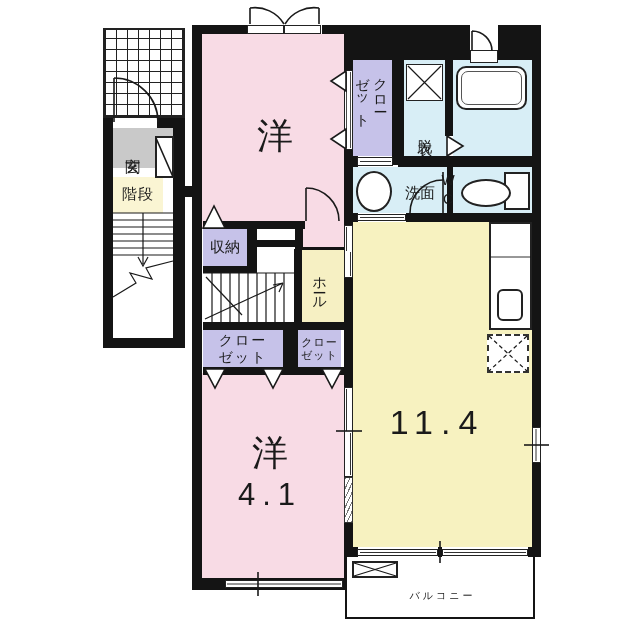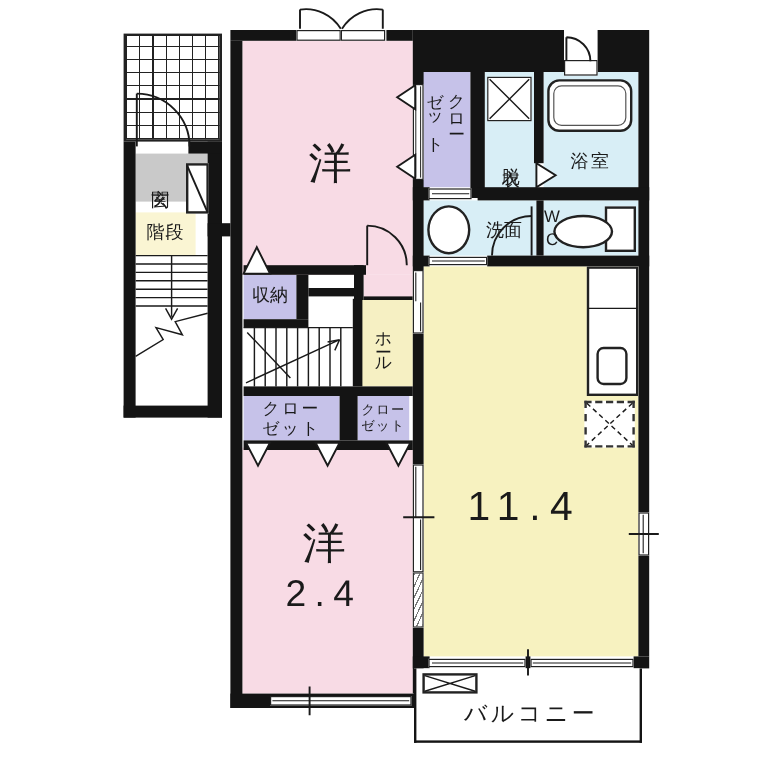--- a/index.html
+++ b/index.html
@@ -174,40 +174,39 @@
 
       <path d="M360,552.5 H436 M444,552.5 H526 M227,584 H341 M536,429 V461 M360,161.5 H391 M360,217.5 H404 M346.5,227 V251 M350.5,252 V276 M346.5,389 V431 M350.5,433 V475 M490,257 H531" stroke-width="0.9"></path>
     </g>
   </svg>
 
   <div class="lab" style="left:210px;top:88px;width:130px;height:95px;flex-direction:column;">
     <div style="position:static;font-size:36px;">洋</div>
   </div>
   <div class="lab" style="left:205px;top:425px;width:130px;height:95px;flex-direction:column;">
     <div style="position:static;font-size:36px;">洋</div>
-    <div style="position:static;font-size:31px;letter-spacing:7px;margin-top:4px;">2.4</div>
+    <div style="position:static;font-size:31px;letter-spacing:7px;margin-top:4px;">4.1</div>
   </div>
   <div class="lab" style="left:360px;top:378px;width:155px;height:90px;flex-direction:column;">
     <div style="position:static;font-size:34px;letter-spacing:8px;margin-top:0;">11.4</div>
   </div>
-  <div class="lab" style="left:370px;top:586px;width:145px;height:20px;font-size:19px;letter-spacing:3px;">バルコニー</div>
+  <div class="lab" style="left:370px;top:586px;width:145px;height:20px;font-size:10px;letter-spacing:3px;">バルコニー</div>
   <div class="lab vtext" style="left:122px;top:129px;width:22px;height:38px;font-size:15px;">玄関</div>
   <div class="lab" style="left:114px;top:181px;width:48px;height:26px;font-size:15px;letter-spacing:1px;">階段</div>
   <div class="lab" style="left:204px;top:236px;width:42px;height:22px;font-size:15px;">収納</div>
   <div class="lab vtext" style="left:310px;top:255px;width:20px;height:62px;font-size:14px;">ホール</div>
   <div style="left:352px;top:68px;width:40px;height:82px;display:flex;flex-direction:row-reverse;justify-content:center;">
     <span class="vtext" style="font-size:14px;">クロー</span>
     <span class="vtext" style="font-size:14px;">ゼット</span>
   </div>
   <div class="lab" style="left:205px;top:332px;width:76px;height:33px;flex-direction:column;font-size:14px;letter-spacing:2px;">
     <span>クロー</span>
     <span>ゼット</span>
   </div>
   <div class="lab" style="left:299px;top:333px;width:41px;height:31px;flex-direction:column;font-size:11px;letter-spacing:1px;">
     <span>クロー</span>
     <span>ゼット</span>
   </div>
   <div class="lab vtext" style="left:415px;top:104px;width:20px;height:50px;font-size:15px;">脱衣</div>
-  <div class="lab" style="left:455px;top:123px;width:75px;height:24px;font-size:15px;letter-spacing:2px;">浴室</div>
   <div class="lab" style="left:396px;top:182px;width:48px;height:22px;font-size:15px;">洗面</div>
-  <div class="lab" style="left:452px;top:169px;width:16px;height:42px;font-size:14px;word-break:break-all;line-height:1.35;">WC</div>
+  <div class="lab" style="left:440px;top:169px;width:16px;height:42px;font-size:14px;word-break:break-all;line-height:1.35;">WC</div>
 
 </div>
 
 </body></html>

